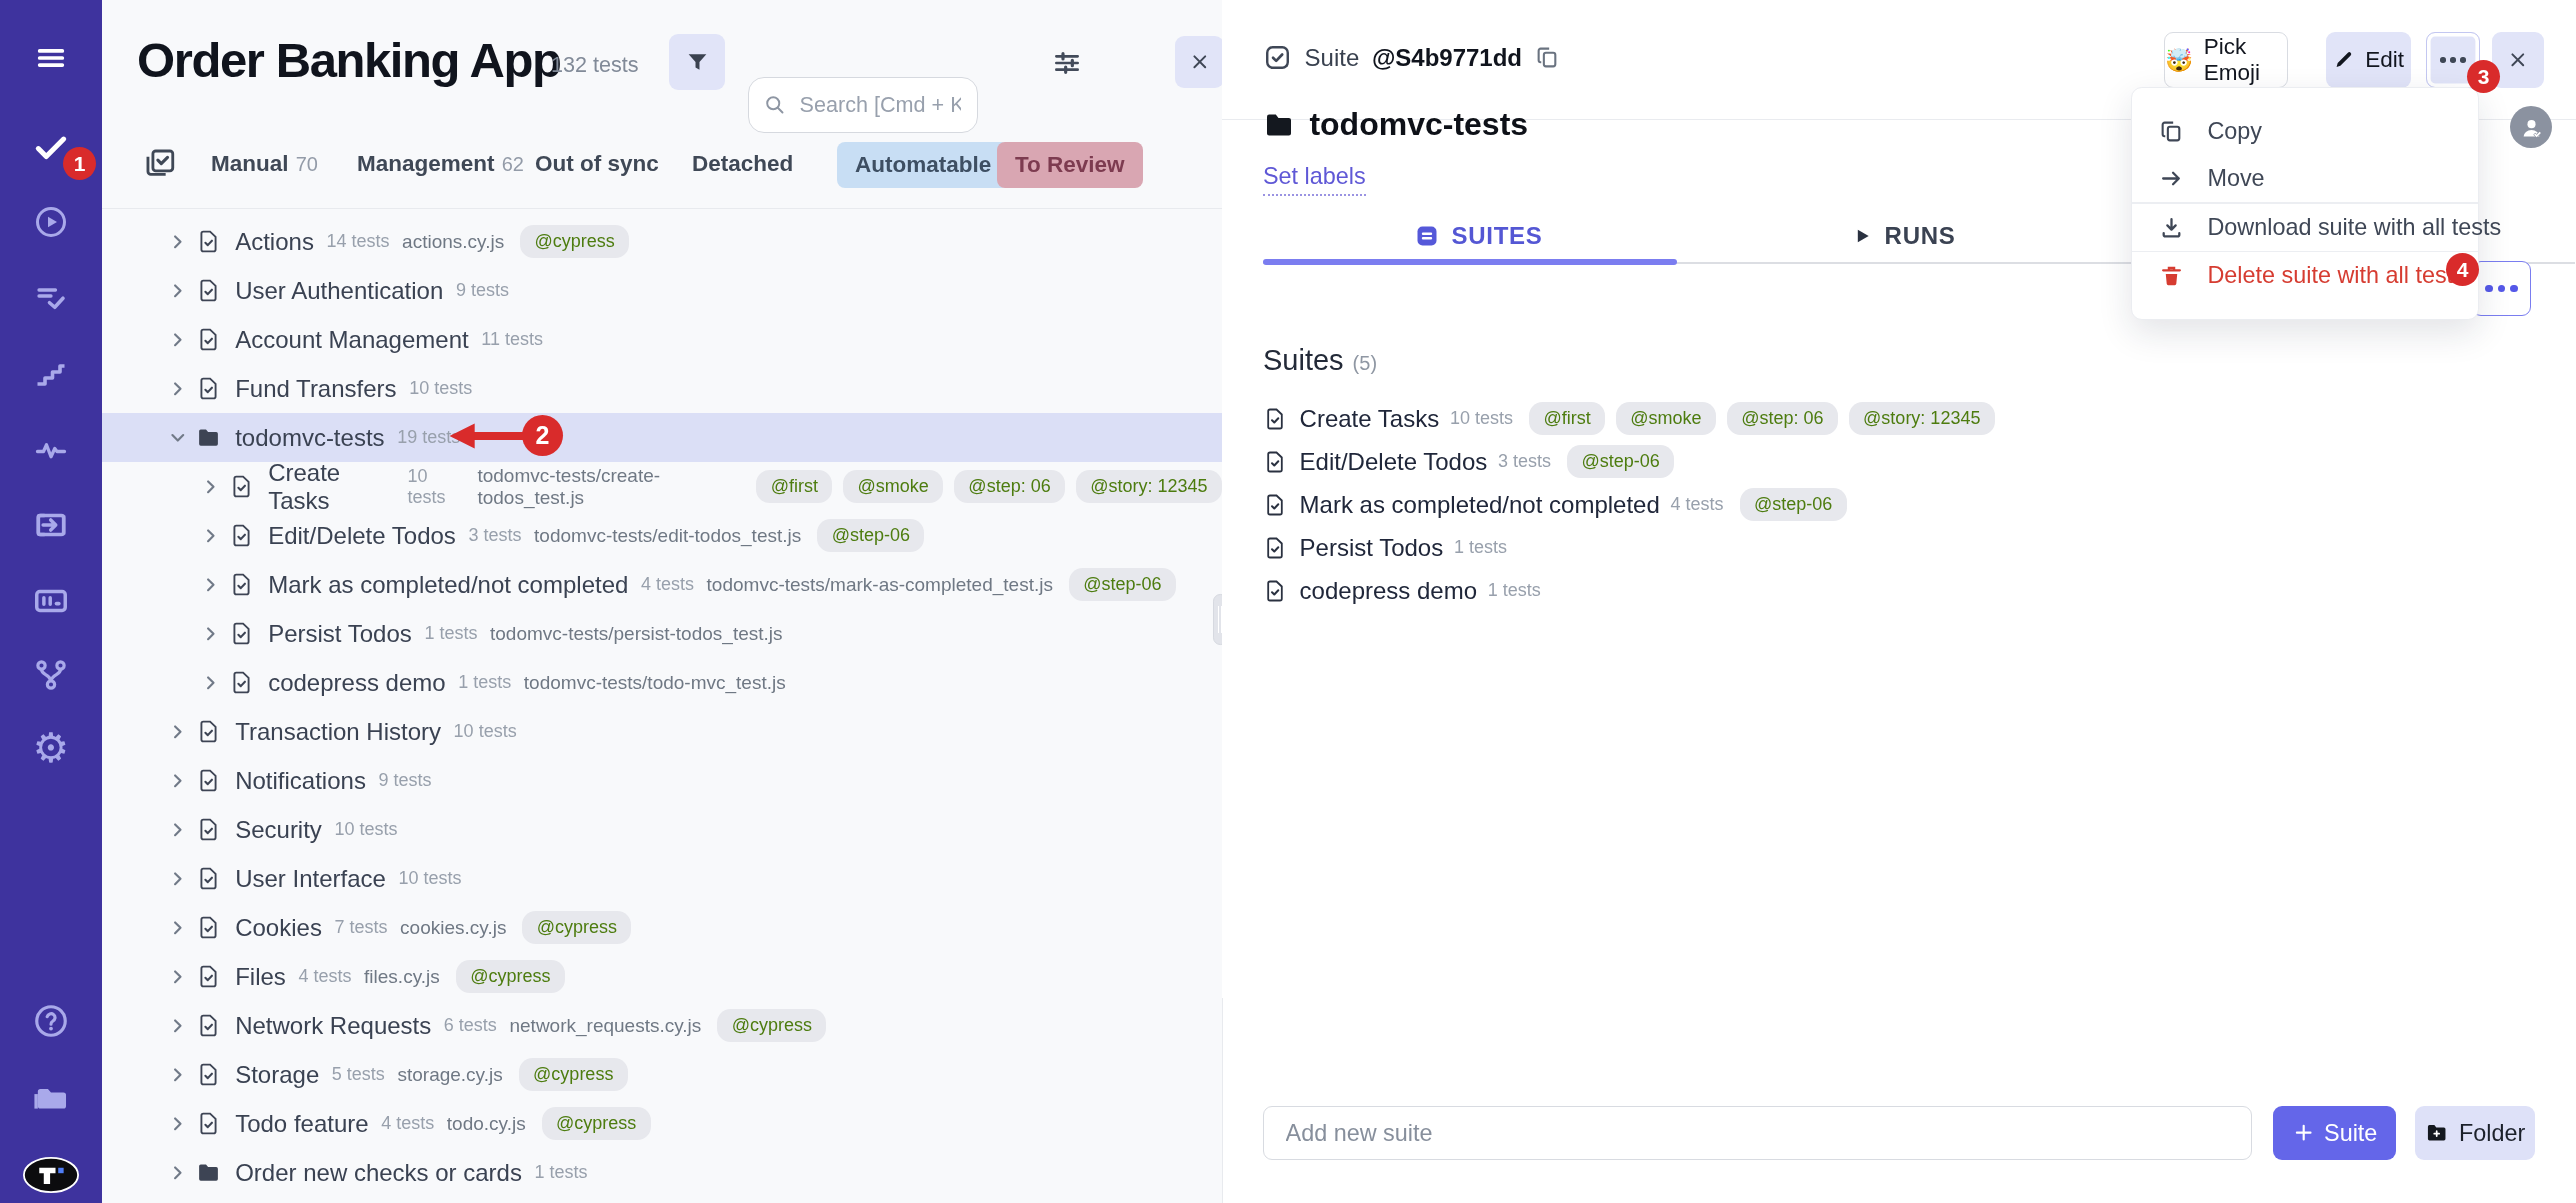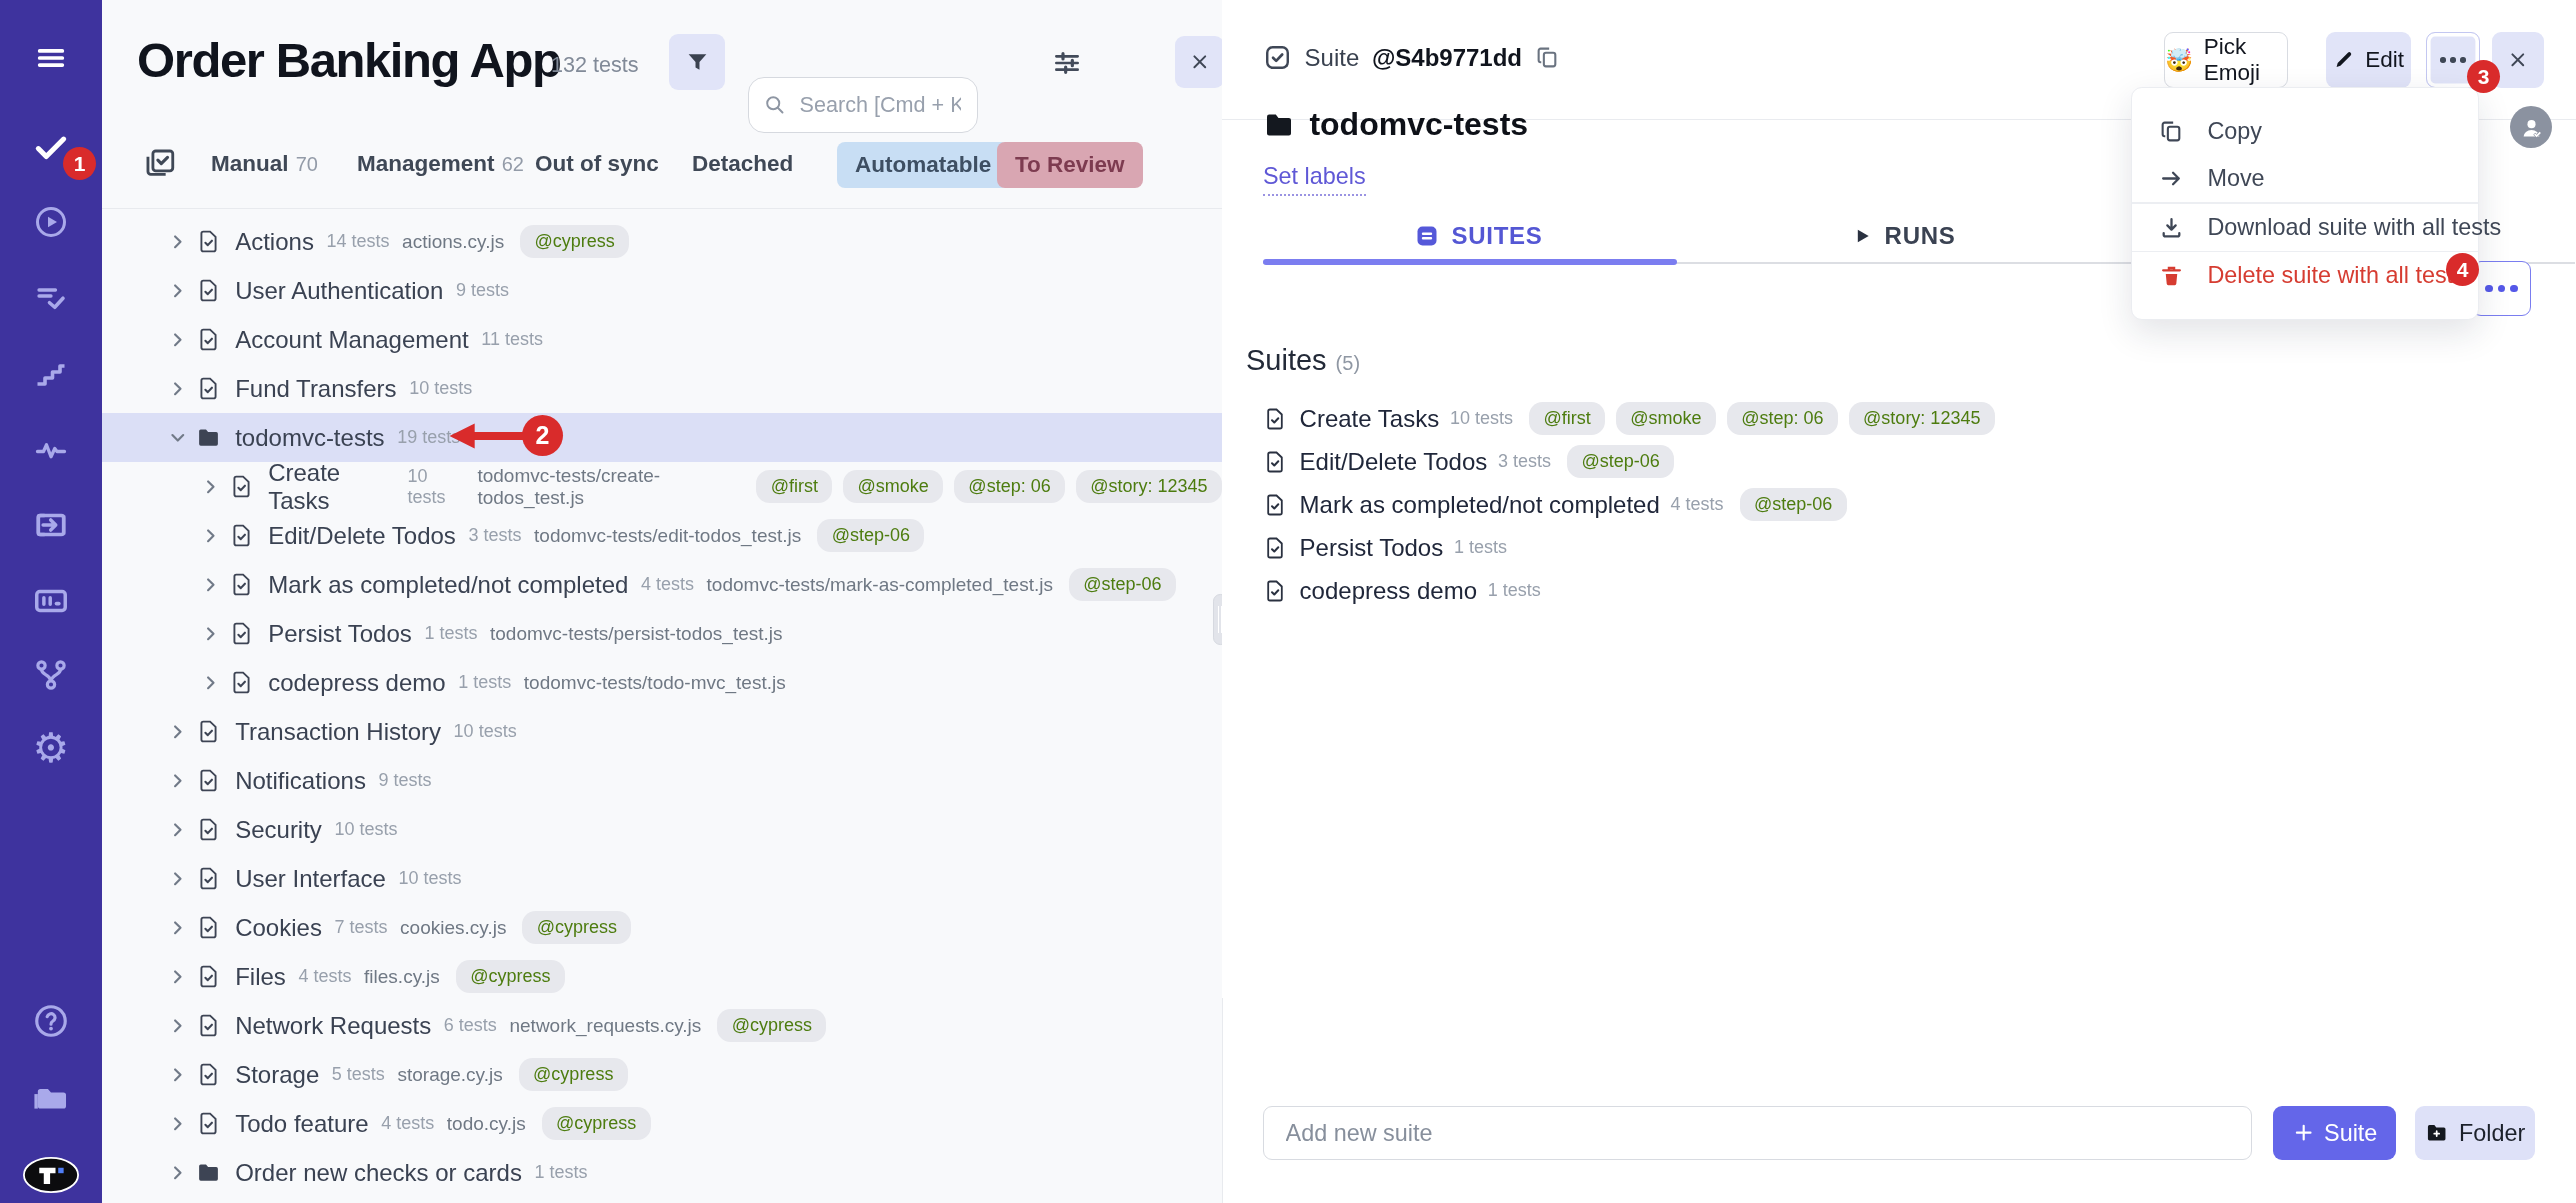--- a/index.html
+++ b/index.html
@@ -59,21 +59,21 @@
 
   .foldertitle{position:absolute;left:41px;top:106px;display:flex;align-items:center;gap:14.4px;font-size:32px;font-weight:700;color:#0e1118;}
   #setlabels{position:absolute;left:41px;top:163px;font-size:23.4px;color:#5f58d6;border-bottom:2.7px dotted #9a93e2;padding-bottom:3.6px;cursor:pointer;}
 
   .rtab{position:absolute;top:222px;display:flex;align-items:center;gap:12.6px;font-size:24px;font-weight:600;letter-spacing:0.7px;cursor:pointer;}
   #tab-suites{left:193px;color:#5457d4;}
   #tab-runs{left:630px;color:#3a4252;}
   #tabline{position:absolute;left:41px;top:262px;width:1312px;height:1.8px;background:#dcdee3;}
   #tabactive{position:absolute;left:41px;top:259px;width:414px;height:6.3px;border-radius:3.6px;background:#7b7df0;}
 
-  #suitesheading{position:absolute;left:24px;top:344px;font-size:29px;color:#232a38;}
+  #suitesheading{position:absolute;left:41px;top:344px;font-size:29px;color:#232a38;}
   #suitesheading .c{font-size:20px;color:#8f97a3;margin-left:9px;}
 
   #srows{position:absolute;left:41px;top:397px;width:1261px;}
   .srow{height:43px;display:flex;align-items:center;cursor:pointer;}
   .srow .ticon{margin-left:0;}
   .srow .tname{margin-left:12.6px;font-size:24px;color:#20273a;font-weight:500;}
   .srow .tcount{margin-left:10.8px;}
 
   
   #addinput{position:absolute;left:41px;top:1106px;width:989px;height:54px;border:1.8px solid #d8dbe1;border-radius:9px;box-sizing:border-box;padding:0 21.6px;font-size:23.4px;color:#878f9c;font-family:inherit;outline:none;background:#fff;}

